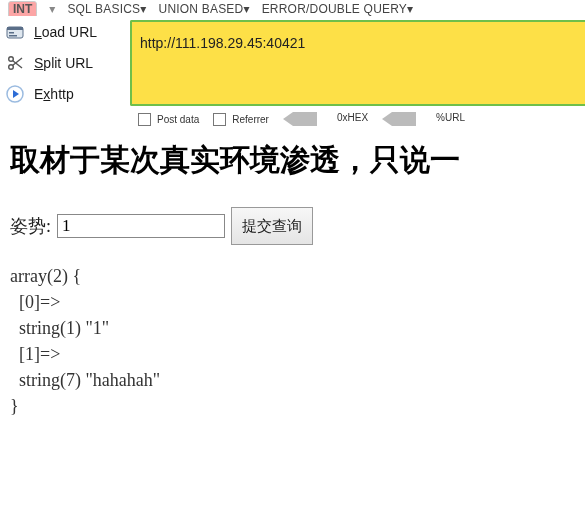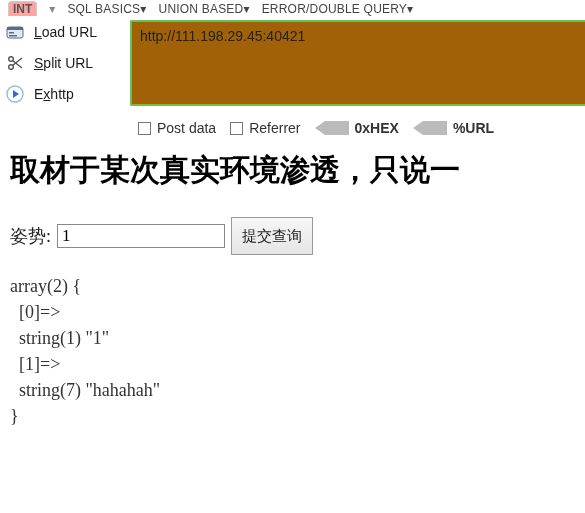--- a/index.html
+++ b/index.html
@@ -62,49 +62,47 @@
   .action-row .label {
     color: #1a1a1a;
   }
   .action-row .label .hotkey { text-decoration: underline; }
   .url-box {
     flex: 1;
     margin-left: 6px;
     border: 2px solid #6fbf4a;
     border-right: none;
     border-radius: 2px 0 0 2px;
-    background: #a16207;
-    padding: 6px 8px 0 8px;
+    background: #fde047;
+    padding: 13px 8px 0 8px;
     min-height: 86px;
     color: #222;
     font-size: 14px;
   }
   .options-row {
     display: flex;
     align-items: center;
     gap: 14px;
-    padding: 14px 0 8px 138px;
-    font-size: 14px;
+    padding: 6px 0 8px 138px;
+    font-size: 10px;
     color: #333;
   }
   .chk {
     display: inline-flex;
     align-items: center;
     gap: 6px;
   }
   .chk-box {
     width: 13px; height: 13px;
     border: 1px solid #777;
     background: #fff;
   }
   .arrow-btn {
     display: inline-flex;
-    align-items: center;
-    gap: 6px;
-    font-weight: bold;
+    gap: 20px;
   }
   .arrow-shape {
     width: 34px; height: 14px;
     position: relative;
   }
   .arrow-shape::before {
     content: "";
     position: absolute;
     right: 0; top: 0;
     width: 24px; height: 14px;

